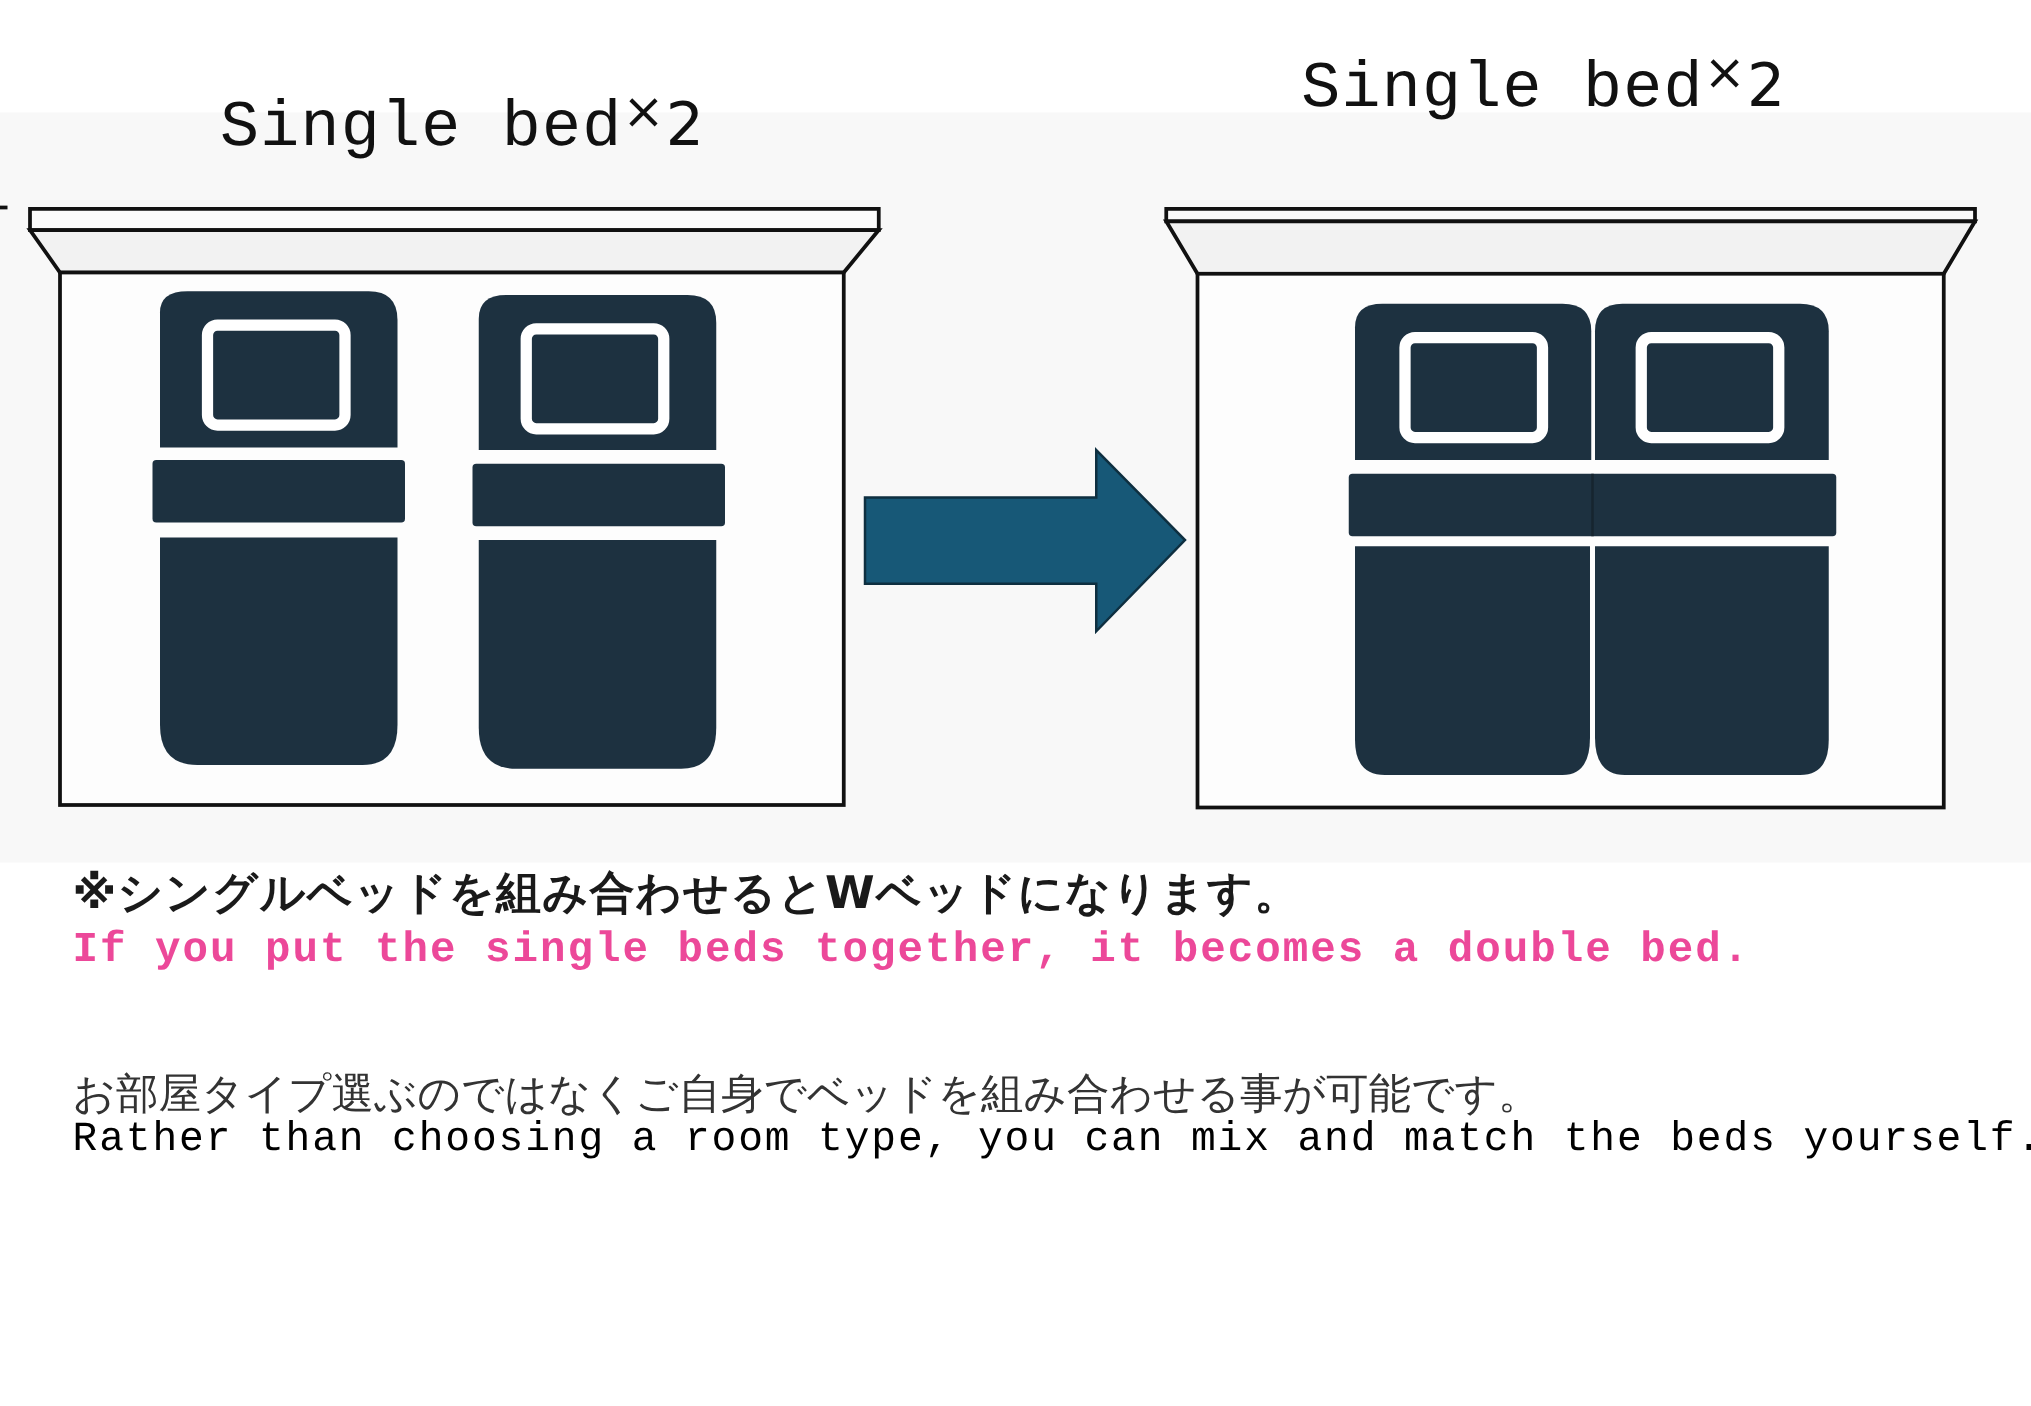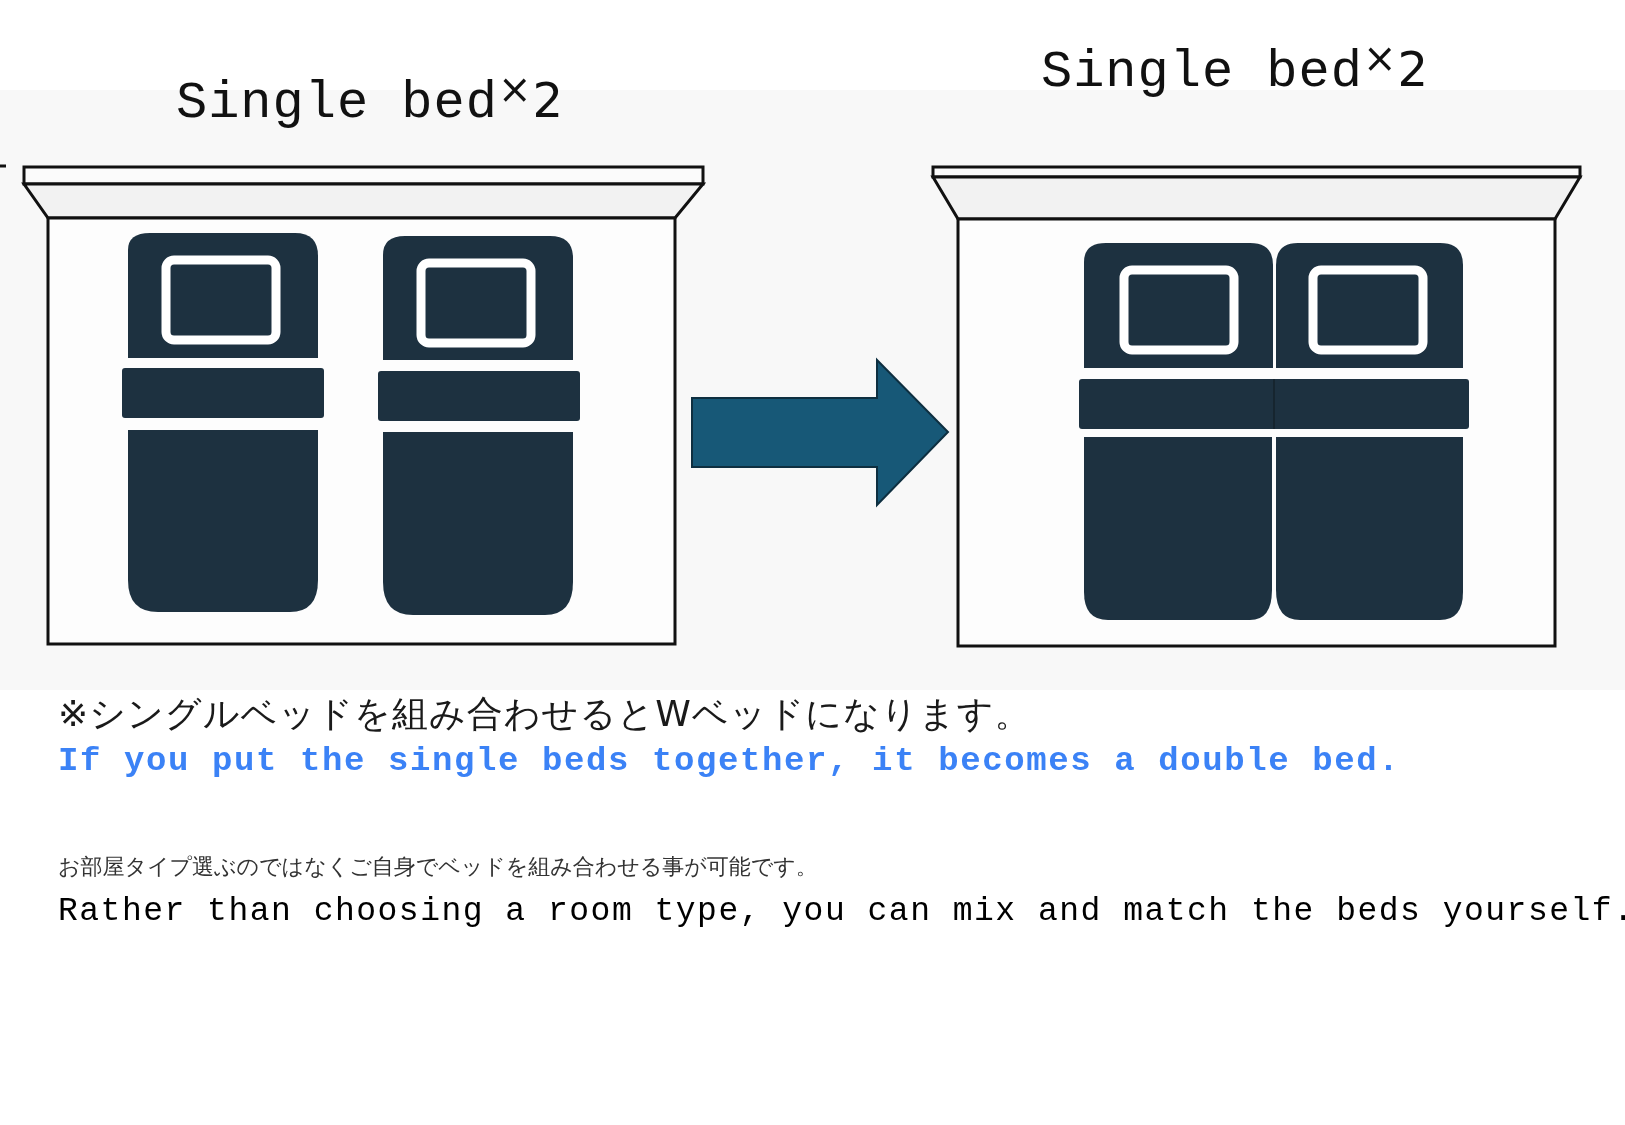--- a/index.html
+++ b/index.html
@@ -21,31 +21,31 @@
   .title .times, .title .num {
     font-family: "DejaVu Sans", sans-serif; font-size: 48px;
   }
   .title .times { font-size: 40px; vertical-align: 14px; }
   .title-left { left: 130px; top: 55px; width: 480px; }
   .title-right { left: 990px; top: 24px; width: 490px; }
   .diagram { position: absolute; left: 0; top: 0; }
   .jp-note {
     position: absolute; left: 58px; top: 690px;
     font-family: "DejaVu Sans", sans-serif; font-size: 36px; color: #1a1a1a;
-    letter-spacing: 1px; white-space: nowrap;
+    letter-spacing: 1px; white-space: nowrap; font-weight: bold;
   }
   .en-note {
     position: absolute; left: 58px; top: 742px;
     font-family: "Liberation Mono", "DejaVu Sans Mono", monospace;
-    font-weight: bold; font-size: 34px; color: #3b82f6; white-space: nowrap;
+    font-weight: bold; font-size: 34px; color: #ec4899; white-space: nowrap;
     letter-spacing: 1.6px;
   }
   .jp-sub {
     position: absolute; left: 58px; top: 852px;
-    font-family: "DejaVu Sans", sans-serif; font-size: 22px; color: #333;
+    font-family: "DejaVu Sans", sans-serif; font-size: 34px; color: #333;
     white-space: nowrap;
   }
   .en-sub {
     position: absolute; left: 58px; top: 893px;
     font-family: "Liberation Mono", "DejaVu Sans Mono", monospace;
     font-size: 33px; color: #000000; white-space: nowrap; letter-spacing: 1.5px;
   }
 </style>
 </head>
 <body>

